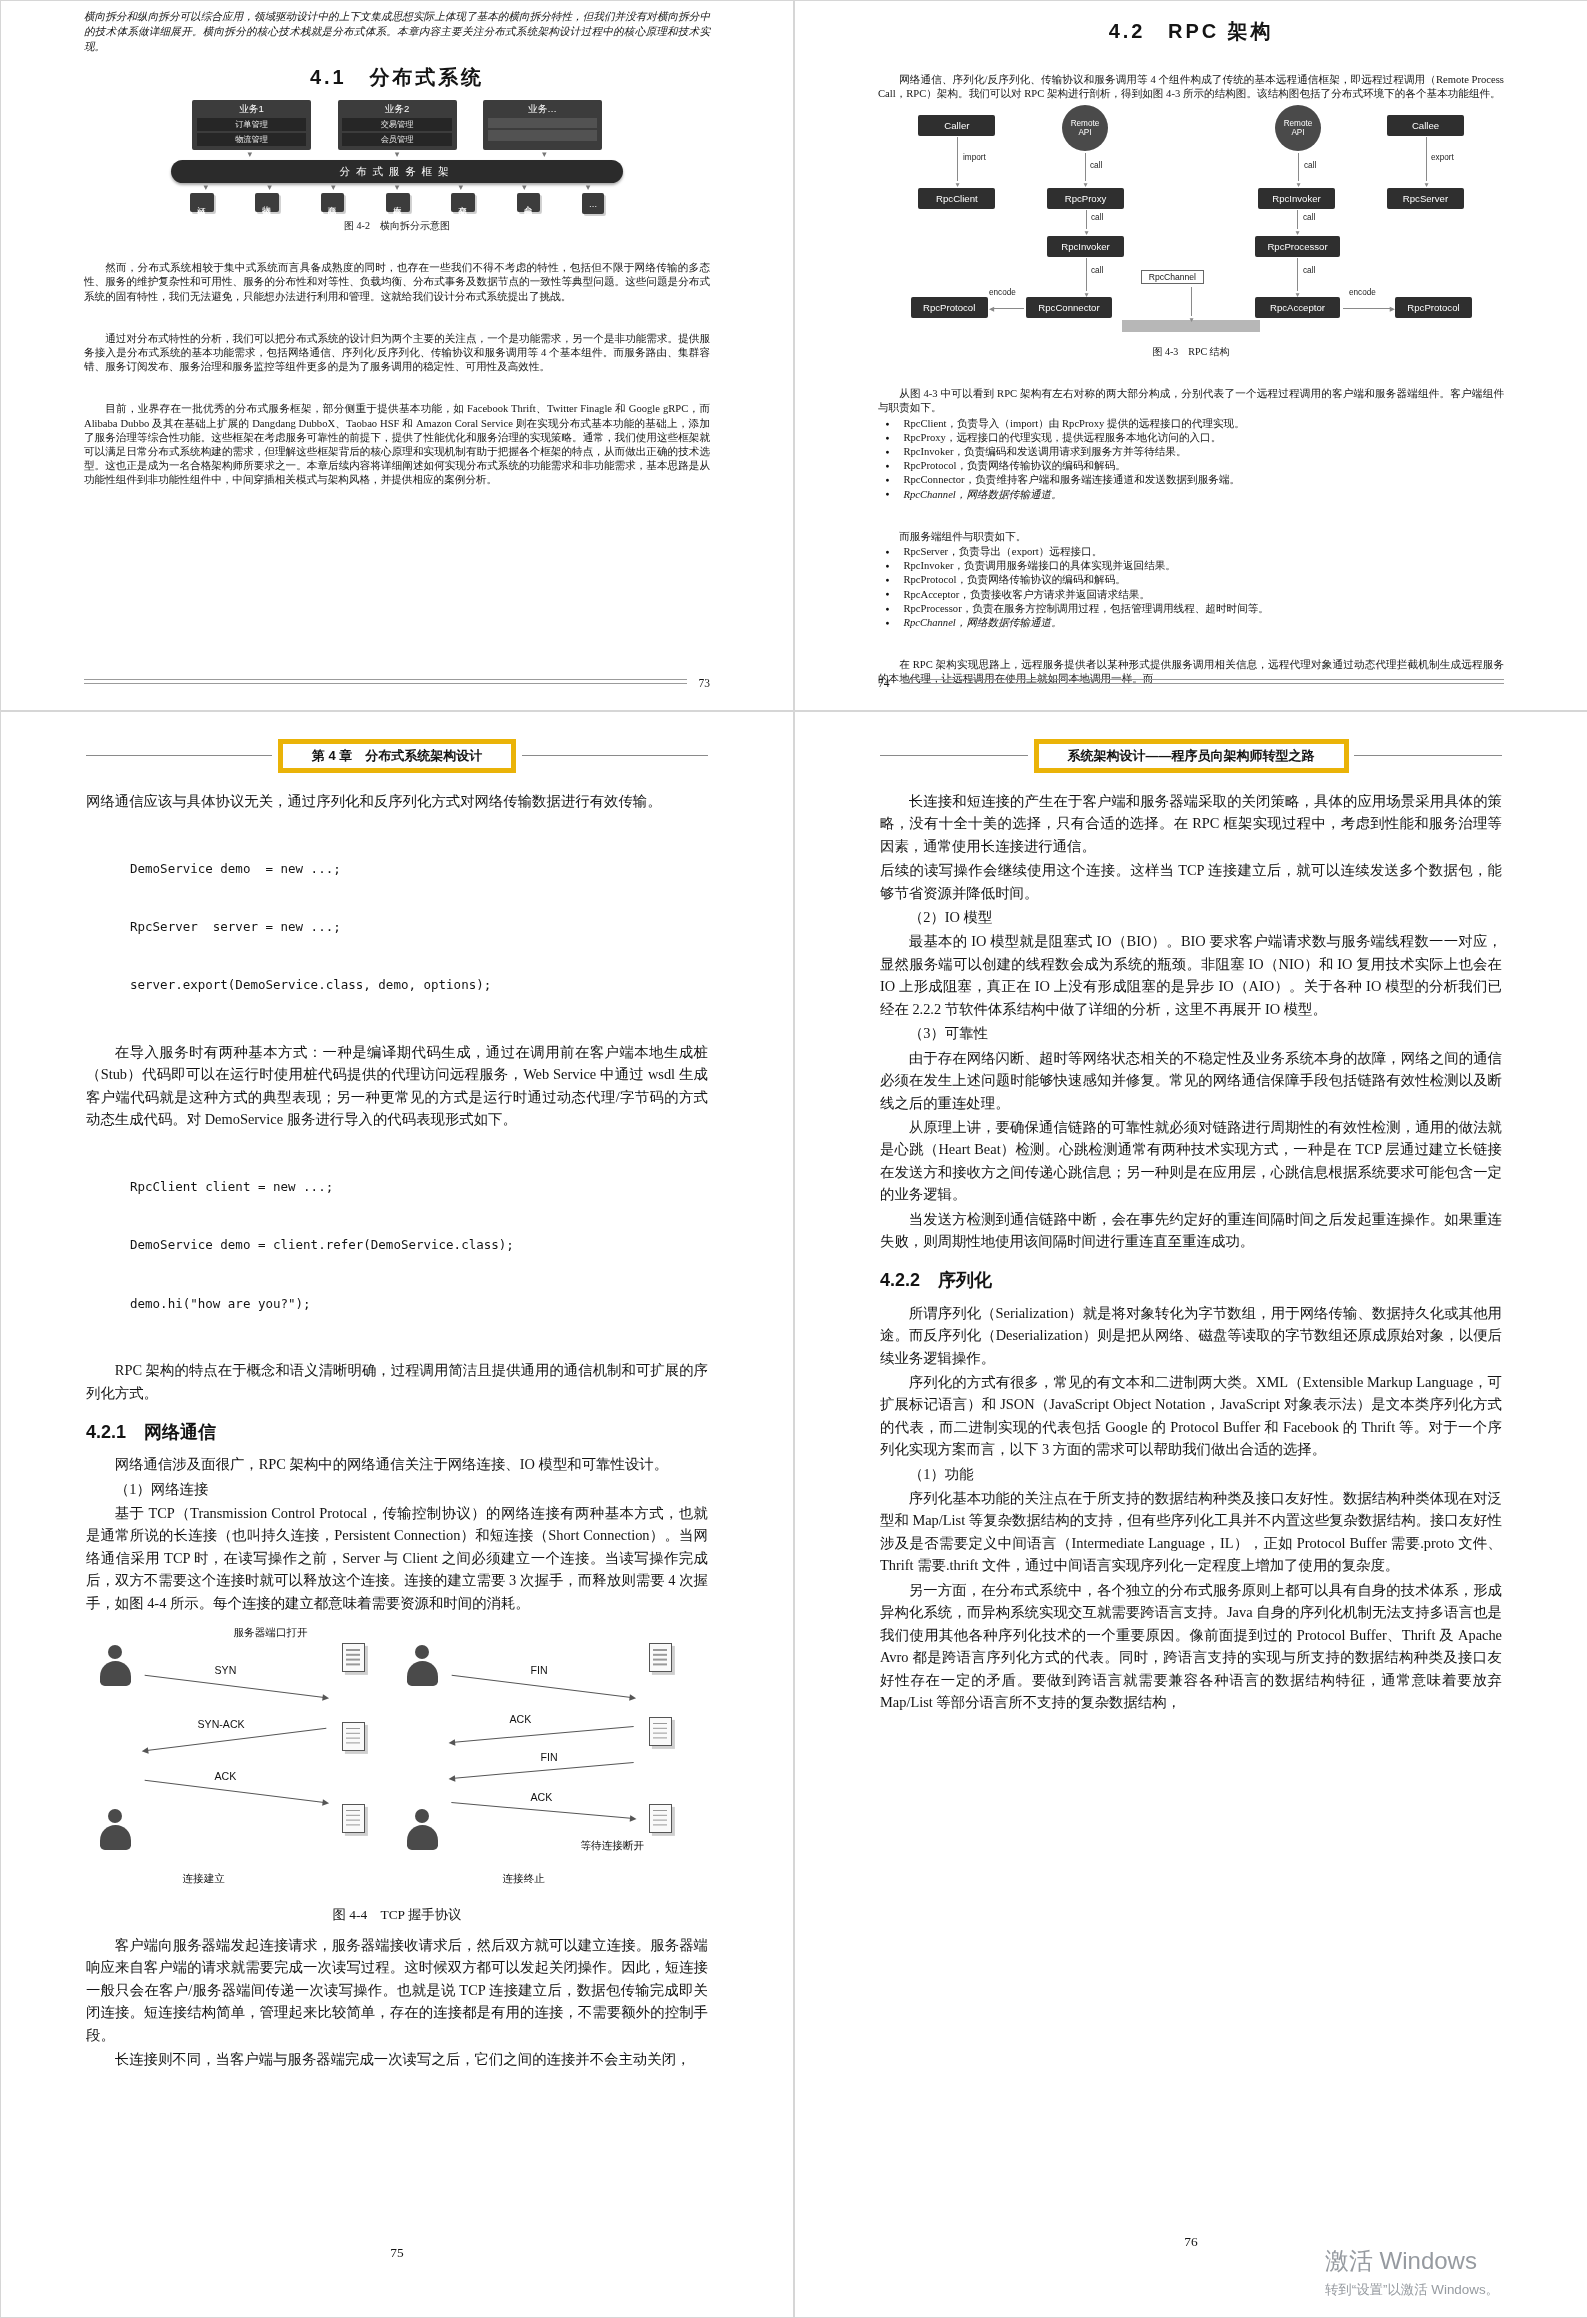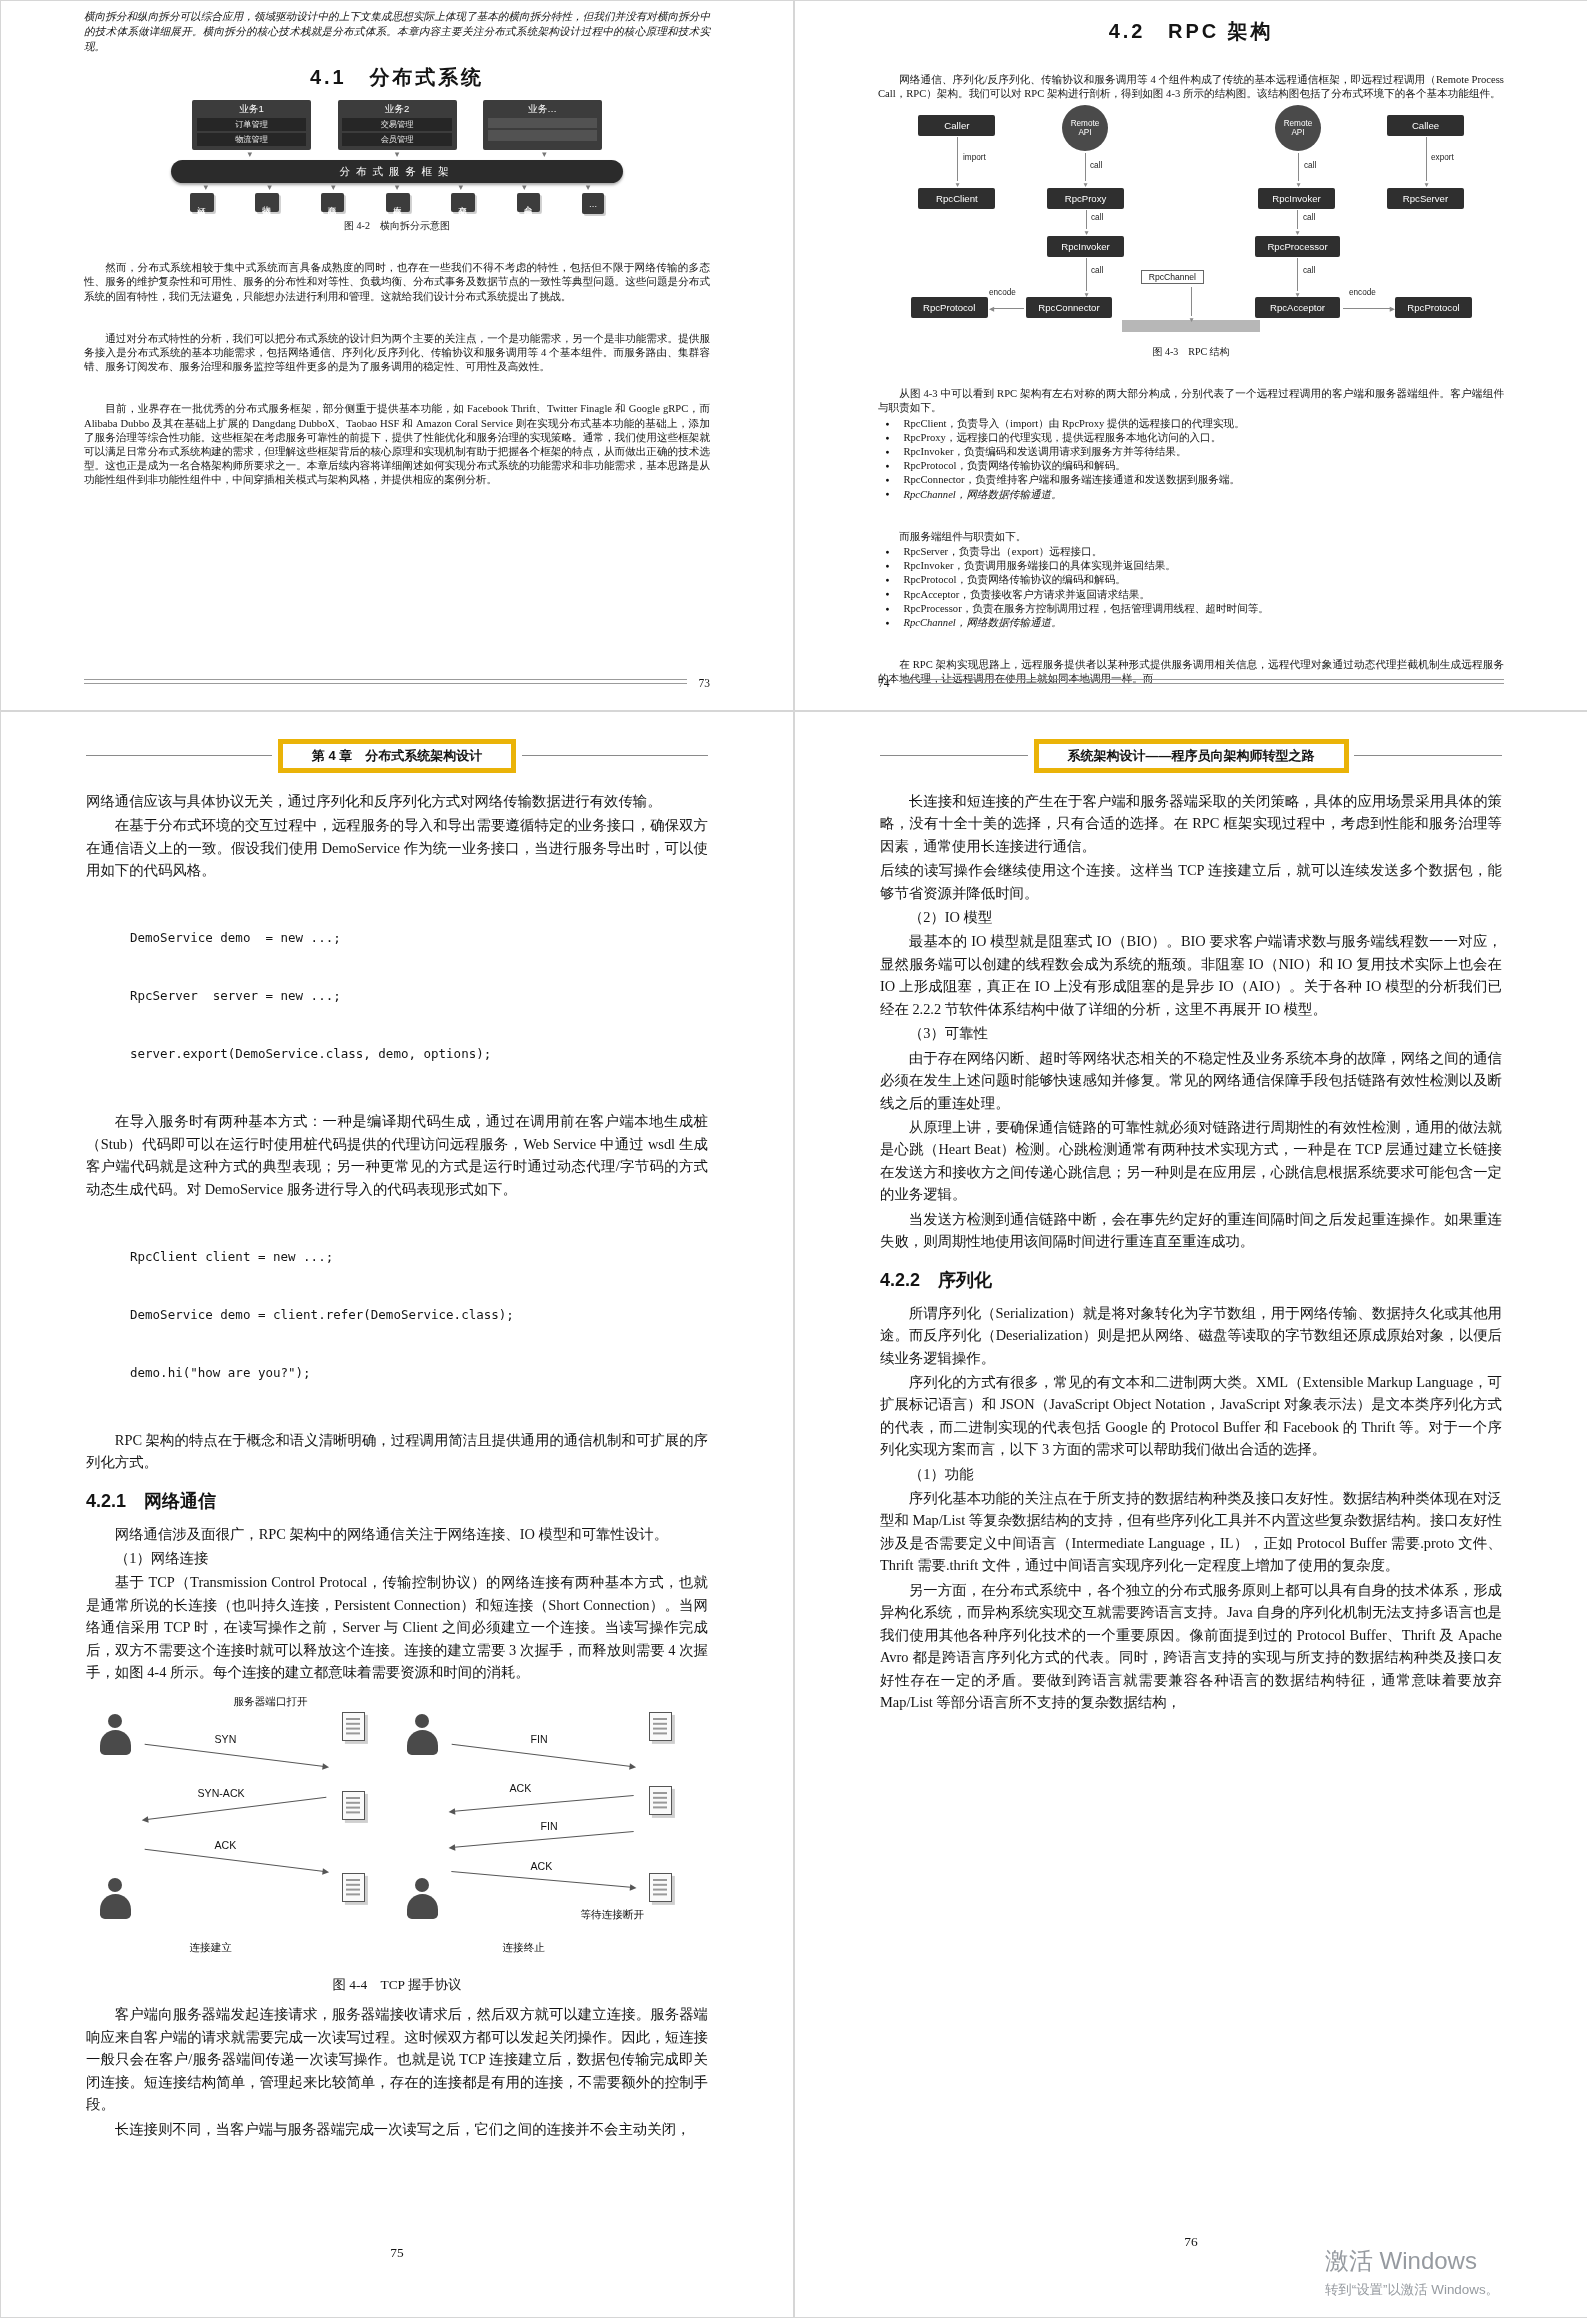--- a/index.html
+++ b/index.html
@@ -237,21 +237,20 @@
   </div>
 
   <div class="page row-bot">
     <div class="rh">
       <div class="rh-line"></div>
       <div class="rh-box">第 4 章　分布式系统架构设计</div>
       <div class="rh-line"></div>
     </div>
 
     <p class="para noindent">网络通信应该与具体协议无关，通过序列化和反序列化方式对网络传输数据进行有效传输。</p>
-    <p class="para">在基于分布式环境的交互过程中，远程服务的导入和导出需要遵循特定的业务接口，确保双方在通信语义上的一致。假设我们使用 DemoService 作为统一业务接口，当进行服务导出时，可以使用如下的代码风格。</p>
     <div class="codeblock">
       <div>DemoService demo  = new ...;</div>
       <div>RpcServer  server = new ...;</div>
       <div>server.export(DemoService.class, demo, options);</div>
     </div>
     <p class="para">在导入服务时有两种基本方式：一种是编译期代码生成，通过在调用前在客户端本地生成桩（Stub）代码即可以在运行时使用桩代码提供的代理访问远程服务，Web Service 中通过 wsdl 生成客户端代码就是这种方式的典型表现；另一种更常见的方式是运行时通过动态代理/字节码的方式动态生成代码。对 DemoService 服务进行导入的代码表现形式如下。</p>
     <div class="codeblock">
       <div>RpcClient client = new ...;</div>
       <div>DemoService demo = client.refer(DemoService.class);</div>
       <div>demo.hi("how are you?");</div>
@@ -270,21 +269,21 @@
         <div class="doc" style="left:252px;top:17.3px;"></div>
         <div class="doc" style="left:252px;top:96px;"></div>
         <div class="doc" style="left:252px;top:178px;"></div>
         <span class="albl" style="left:144px;top:0;">服务器端口打开</span>
         <div class="ha r" style="left:54px;top:60px;width:183px;transform:rotate(7deg);"></div>
         <span class="albl" style="left:125px;top:38px;">SYN</span>
         <div class="ha l" style="left:54px;top:113px;width:183px;transform:rotate(-7deg);"></div>
         <span class="albl" style="left:108px;top:92px;">SYN-ACK</span>
         <div class="ha r" style="left:54px;top:165px;width:183px;transform:rotate(7deg);"></div>
         <span class="albl" style="left:125px;top:144px;">ACK</span>
-        <span class="albl" style="left:100px;top:246px;">连接建立</span>
+        <span class="albl" style="left:93px;top:246px;">连接建立</span>
       </div>
       <div class="fh">
         <div class="person" style="left:9.6px;top:19px;"></div>
         <div class="person" style="left:9.6px;top:183px;"></div>
         <div class="doc" style="left:252px;top:17.3px;"></div>
         <div class="doc" style="left:252px;top:91px;"></div>
         <div class="doc" style="left:252px;top:178px;"></div>
         <div class="ha r" style="left:54px;top:60px;width:183px;transform:rotate(7deg);"></div>
         <span class="albl" style="left:134px;top:38px;">FIN</span>
         <div class="ha l" style="left:54px;top:108px;width:183px;transform:rotate(-5deg);"></div>

